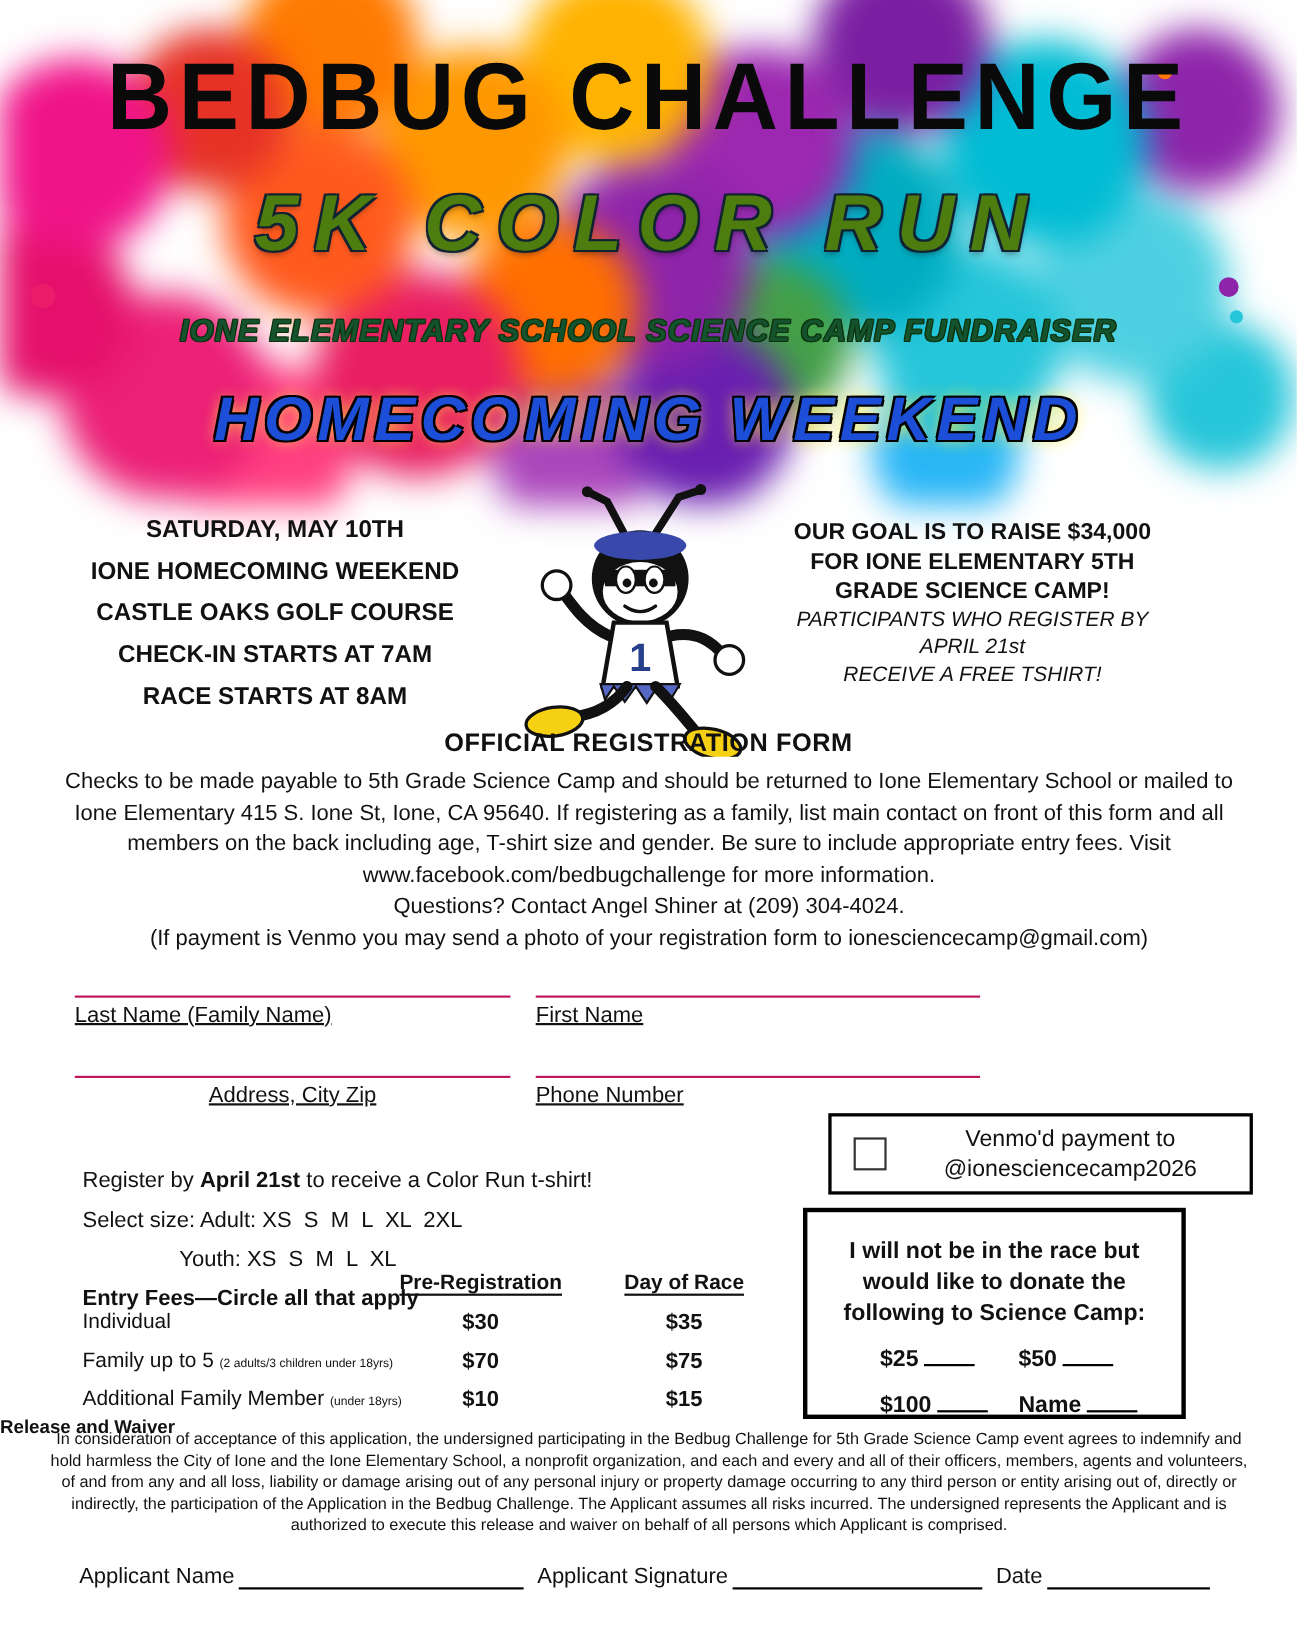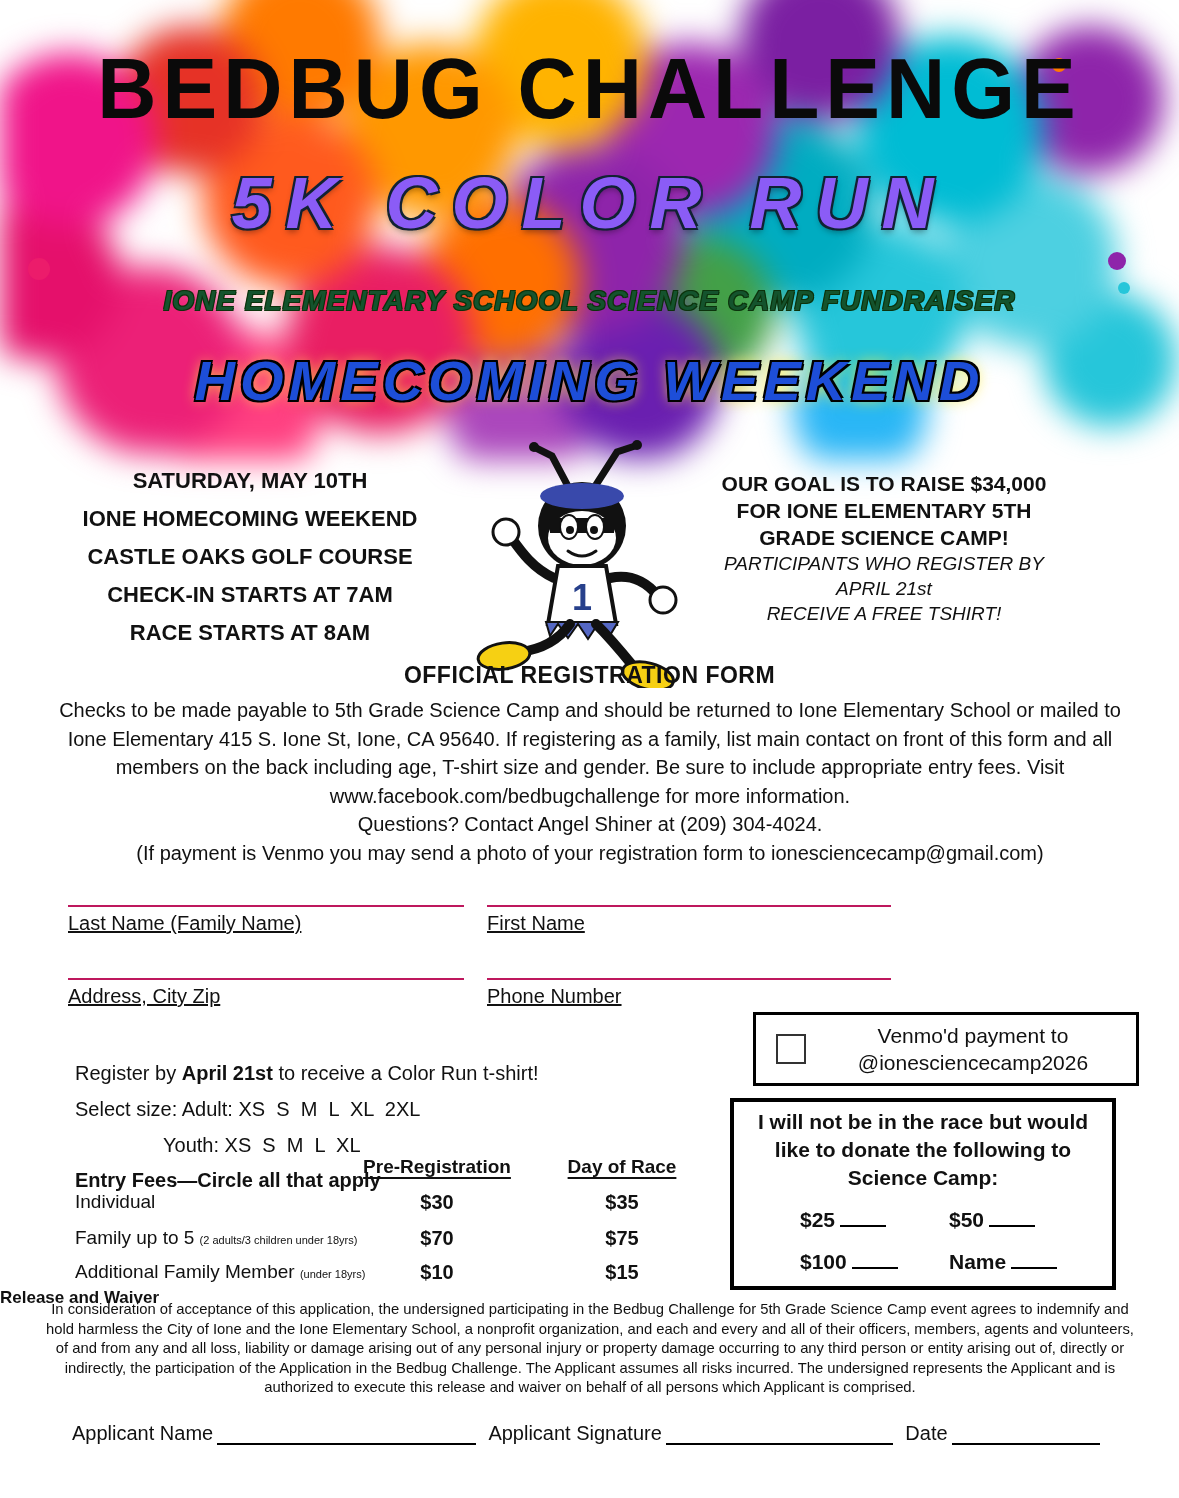--- a/index.html
+++ b/index.html
@@ -39,21 +39,21 @@
   }
   .dot { position:absolute; border-radius:50%; }
   .dot1 { left:28px;  top:258px; width:22px; height:22px; background:#ec1c6b; }
   .dot2 { left:1108px; top:252px; width:18px; height:18px; background:#8e24aa; }
   .dot3 { left:1052px; top:58px;  width:14px; height:14px; background:#ff7a00; }
   .dot4 { left:1118px; top:282px; width:12px; height:12px; background:#26c6da; }
 
   
   .hdr { position:absolute; width:100%; text-align:center; z-index:5; }
   .title { top:42px; font-size:82px; font-weight:bold; letter-spacing:6px; color:#0a0a0a; transform:scaleY(1.05); }
-  .subtitle { top:162px; font-size:72px; font-weight:bold; font-style:italic; letter-spacing:14px; color:#8b5cf6;
+  .subtitle { top:162px; font-size:72px; font-weight:bold; font-style:italic; letter-spacing:14px; color:#4d7c0f;
     text-shadow:-2px -2px 0 #123, 2px -2px 0 #123, -2px 2px 0 #123, 2px 2px 0 #123, 0 4px 6px rgba(0,0,0,.35); }
   .fundraiser { top:285px; font-size:28px; font-weight:bold; font-style:italic; letter-spacing:1px; color:#14532d;
     text-shadow:-1px -1px 0 #0c330c, 1px -1px 0 #0c330c, -1px 1px 0 #0c330c, 1px 1px 0 #0c330c; }
   .homecoming { top:348px; font-size:56px; font-weight:bold; font-style:italic; letter-spacing:5px; color:#1d4ed8;
     text-shadow:-2px -2px 0 #000, 2px -2px 0 #000, -2px 2px 0 #000, 2px 2px 0 #000, 0 0 14px rgba(255,235,60,.9); }
 
   
   .event-block { position:absolute; left:55px; top:462px; width:390px; text-align:center;
     font-size:22px; font-weight:bold; line-height:38px; }
   .goal-block { position:absolute; left:680px; top:470px; width:408px; text-align:center; }
@@ -79,22 +79,22 @@
   .fee-col1 { position:absolute; left:352px; width:170px; text-align:center; font-size:20px; font-weight:bold; }
   .fee-col2 { position:absolute; left:552px; width:140px; text-align:center; font-size:20px; font-weight:bold; }
   .fee-head { text-decoration:underline; text-decoration-thickness:2px; text-underline-offset:4px; font-size:19px; }
 
   
   .venmo-box { position:absolute; left:753px; top:1012px; width:386px; height:74px; border:3px solid #000;
     display:flex; align-items:center; padding:6px 10px; }
   .checkbox { width:30px; height:30px; border:2px solid #333; margin:0 14px 0 10px; flex:0 0 auto; background:#fff; }
   .venmo-text { flex:1; text-align:center; font-size:21px; line-height:27px; }
 
-  .donate-box { position:absolute; left:730px; top:1098px; width:386px; height:192px; border:4px solid #000;
-    padding:6px 12px; text-align:center; }
+  .donate-box { position:absolute; left:730px; top:1098px; width:348px; height:192px; border:4px solid #000;
+    padding:22px 12px; text-align:center; }
   .donate-head { font-size:21px; font-weight:bold; line-height:28px; }
   .donate-grid { display:grid; grid-template-columns:1fr 1fr; row-gap:18px; margin-top:16px; padding:0 28px; }
   .donate-opt { font-size:21px; font-weight:bold; text-align:left; padding-left:26px; white-space:nowrap; }
   .blank { display:inline-block; width:46px; height:15px; border-bottom:2px solid #000; margin-left:5px; }
 
   
   .waiver-head { position:absolute; top:1288px; width:100%; text-align:left; font-size:17px; font-weight:bold; }
   .waiver-text { position:absolute; top:1300px; left:46px; width:1088px; text-align:center; font-size:14.8px; line-height:19.5px; }
 
   
@@ -168,21 +168,21 @@
     <div>Questions? Contact Angel Shiner at (209) 304-4024.</div>
     <div>(If payment is Venmo you may send a photo of your registration form to ionesciencecamp@gmail.com)</div>
   </div>
 
   <div class="field" style="left:68px; top:905px; width:396px;">
     <div class="field-label">Last Name (Family Name)</div>
   </div>
   <div class="field" style="left:487px; top:905px; width:404px;">
     <div class="field-label">First Name</div>
   </div>
-  <div class="field" style="left:68px; top:978px; width:396px;">
+  <div class="field" style="left:68px; top:978px; width:396px;text-align:center;">
     <div class="field-label">Address, City Zip</div>
   </div>
   <div class="field" style="left:487px; top:978px; width:404px;">
     <div class="field-label">Phone Number</div>
   </div>
 
   <div class="line20" style="left:75px; top:1022px;">
     <span>Register by </span><span class="bold">April 21st</span><span> to receive a Color Run t-shirt!</span>
   </div>
   <div class="line20 pre" style="left:75px; top:1058px;">Select size: Adult: XS  S  M  L  XL  2XL</div>

